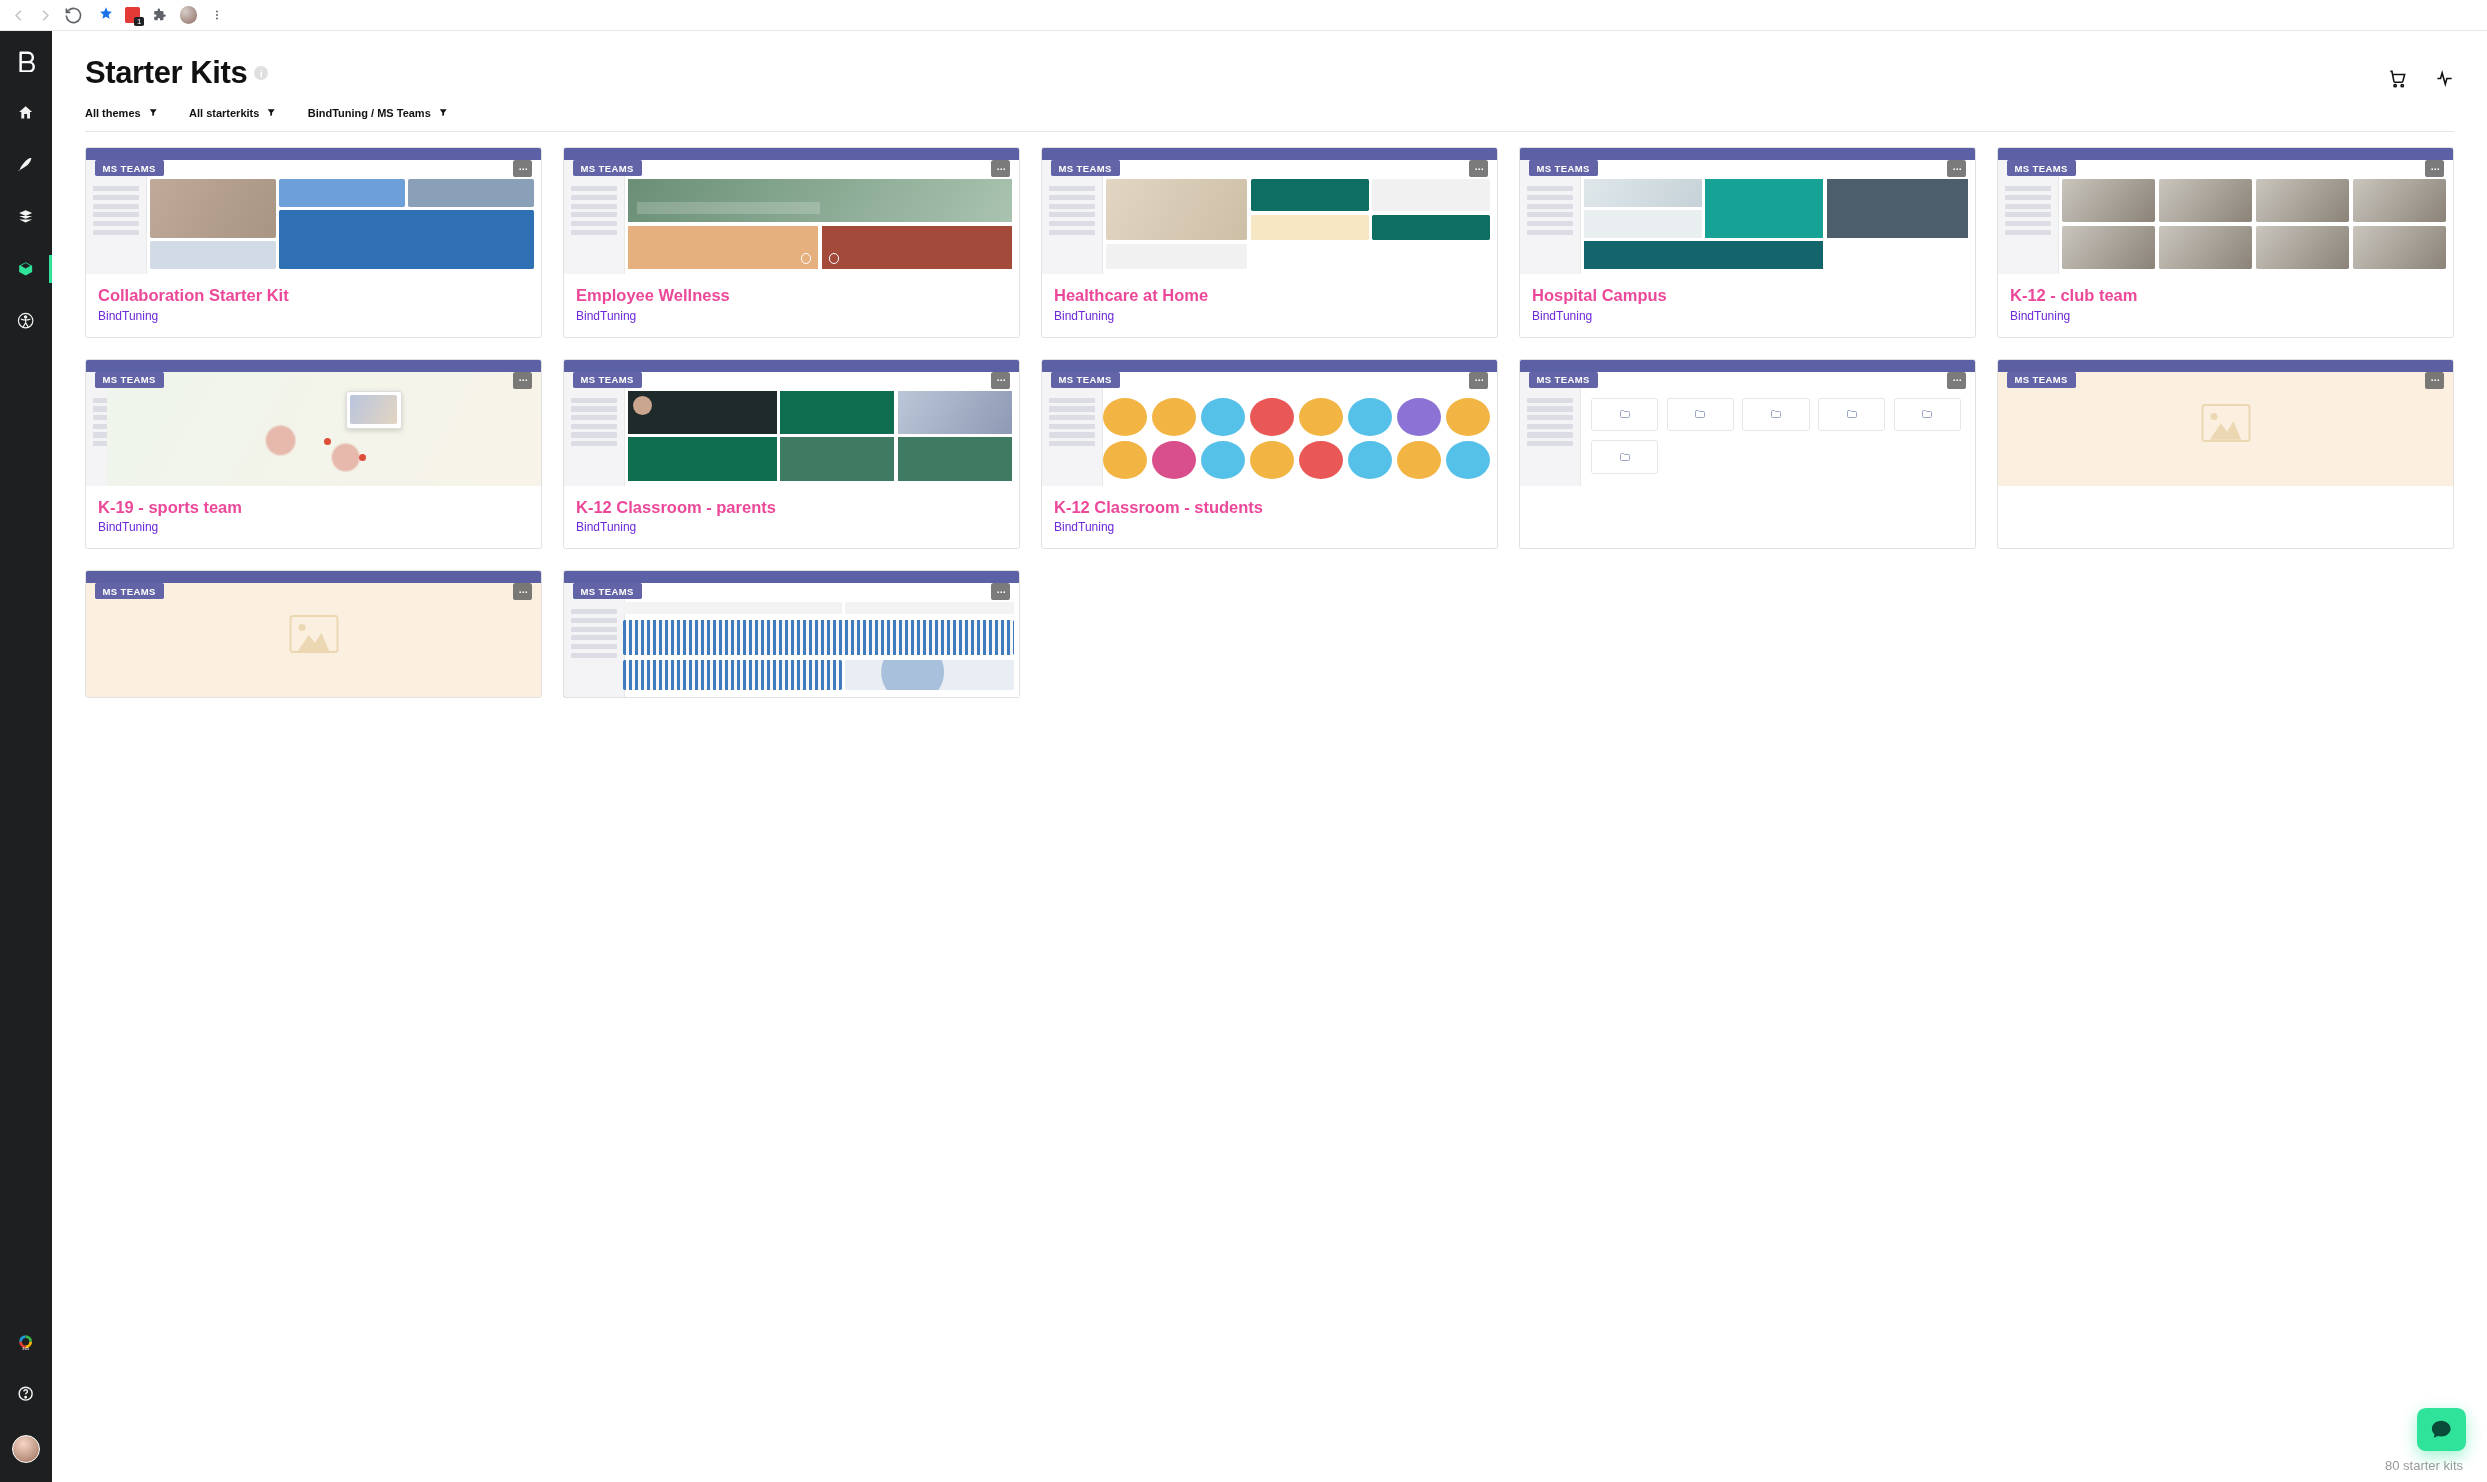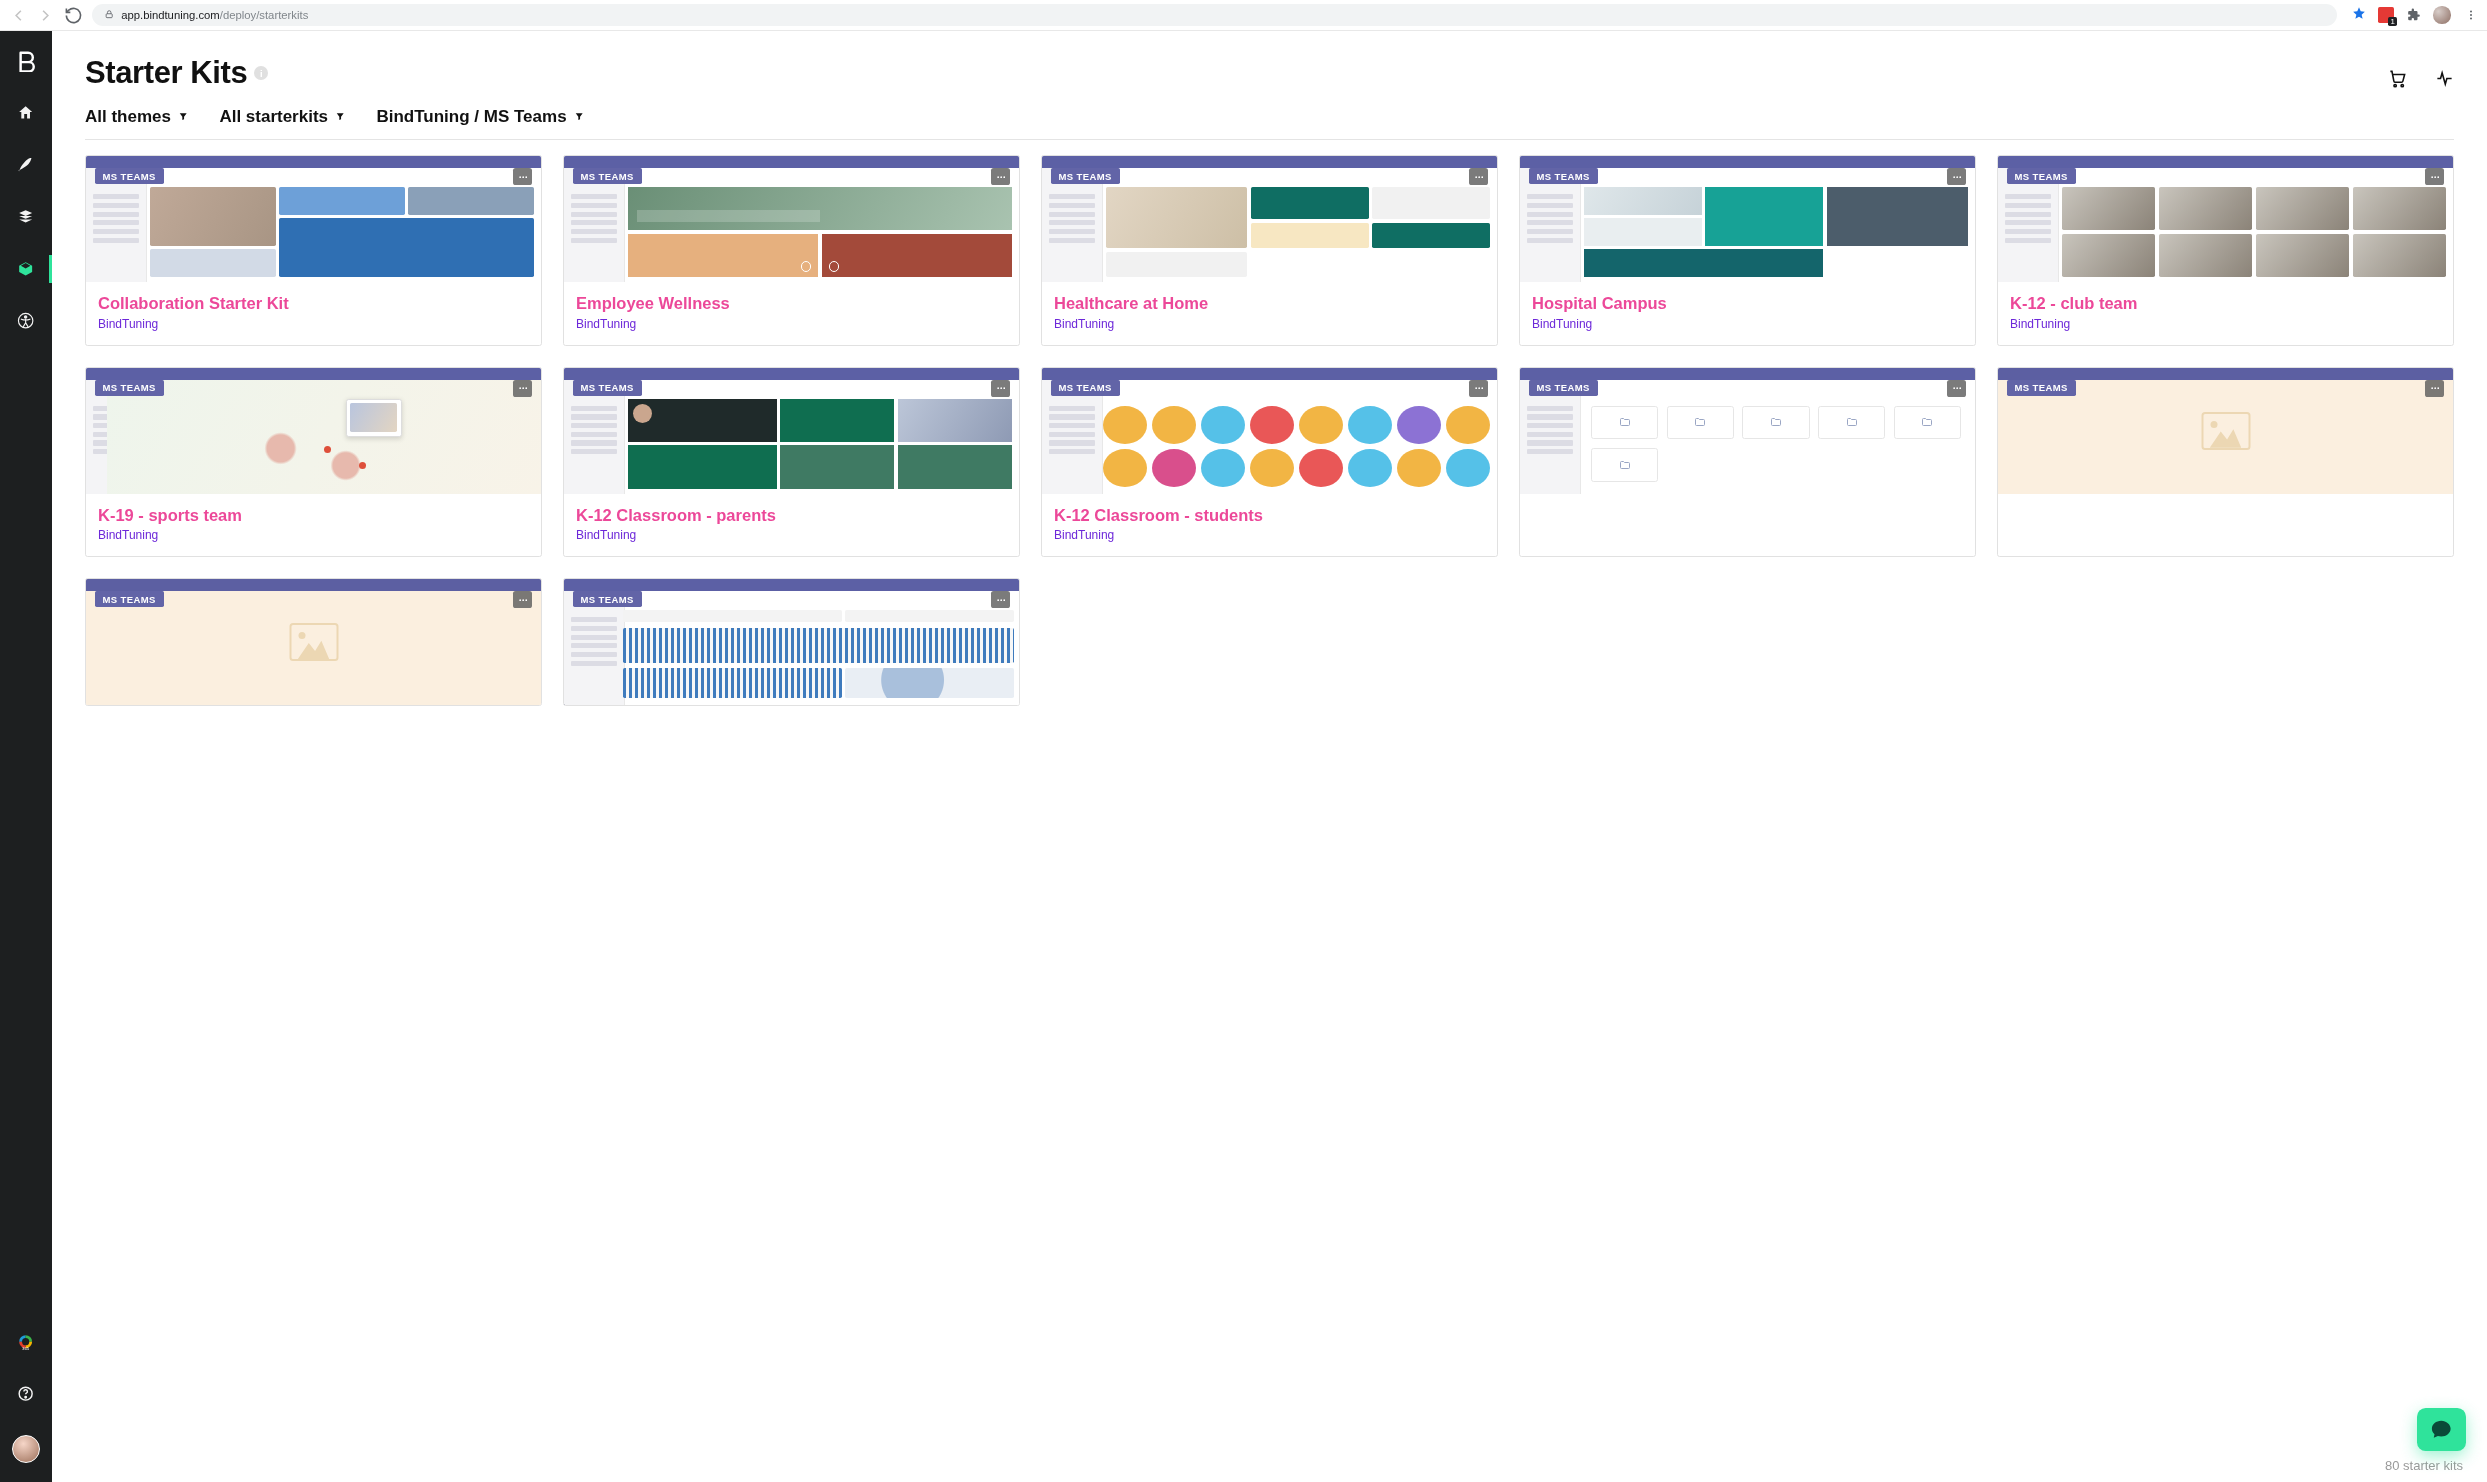--- a/index.html
+++ b/index.html
@@ -33,21 +33,21 @@
   #header{display:flex;align-items:flex-end;justify-content:space-between;margin-bottom:15.6px}
   #title{display:flex;align-items:center;gap:7px}
   #title h1{font-size:31px;font-weight:800;letter-spacing:-0.4px}
   #title .info{width:14px;height:14px;border-radius:50%;background:#e0e0e0;color:#fff;font-size:9.5px;display:flex;align-items:center;justify-content:center;font-weight:700}
   #header-icons{display:flex;align-items:center;gap:28px;color:#111}
   
   #filters{display:flex;align-items:center;gap:31px;border-bottom:0.9px solid #e4e4e4;padding-bottom:12px;margin-bottom:15.6px}
   #search-wrap{flex:1;display:flex;align-items:center;gap:12px;color:#a0a0a0}
   #search-wrap input{border:none;outline:none;font-size:14.7px;color:#333;width:100%}
   #search-wrap input::placeholder{color:#9e9e9e}
-  .filter{display:flex;align-items:center;gap:7px;font-size:17px;font-weight:600;cursor:pointer}
+  .filter{display:flex;align-items:center;gap:7px;font-size:11px;font-weight:600;cursor:pointer}
   .filter svg{width:10.4px;height:10.4px}
   
   #grid{display:grid;grid-template-columns:repeat(5,1fr);gap:21px}
   .card{border:0.9px solid #e1e1e1;border-radius:2.6px;background:#fff;cursor:pointer;overflow:hidden;display:flex;flex-direction:column}
   .thumb{height:126px;position:relative;background:#fff}
   .thumb.loading{background:#fbefdf}
   .thumb-top{position:absolute;top:0;left:0;right:0;height:12px;background:#4a4f9b;opacity:.9}
   .ms-badge{position:absolute;top:12px;left:8.7px;padding:2.6px 7.8px;background:#6264A7;color:#fff;font-size:9.5px;font-weight:700;letter-spacing:0.4px;border-radius:1.7px;z-index:3}
   .more{position:absolute;top:12px;right:8.7px;width:19px;height:17.3px;background:rgba(90,90,90,.8);border-radius:2.6px;display:flex;align-items:center;justify-content:center;color:#fff;z-index:3}
   .thumb-left{position:absolute;top:12px;left:0;width:61px;bottom:0;background:#f4f4f6;border-right:0.9px solid #e8e8e8}
@@ -148,31 +148,20 @@
   <div class="chrome-icon disabled">
     <svg viewBox="0 0 24 24" fill="none" stroke="currentColor" stroke-width="2">
         <path d="M9 6l6 6-6 6"></path>
       </svg>
   </div>
   <div class="chrome-icon">
     <svg viewBox="0 0 24 24" fill="none" stroke="currentColor" stroke-width="2">
         <path d="M3 12a9 9 0 1 0 3-6.7L3 8"></path>
         <path d="M3 3v5h5"></path>
       </svg>
-  </div>
-  <div id="url-bar">
-    <span>
-      <svg width="10.4" height="10.4" viewBox="0 0 24 24" fill="none" stroke="currentColor" stroke-width="2">
-          <rect x="5" y="11" width="14" height="9" rx="2"></rect>
-          <path d="M8 11V8a4 4 0 1 1 8 0v3"></path>
-        </svg>
-    </span>
-    <span>
-      <span class="host">app.bindtuning.com</span><span class="path">/deploy/starterkits</span>
-    </span>
   </div>
   <div id="chrome-right">
     <span style="color:#1a73e8">
       <svg width="14" height="14" viewBox="0 0 24 24" fill="currentColor">
           <path d="M12 2l2.9 6.9L22 10l-5.5 4.8L18.2 22 12 18.3 5.8 22l1.7-7.2L2 10l7.1-1.1z"></path>
         </svg>
     </span>
     <div class="ext-badge"></div>
     <span class="ext-btn">
       <svg width="14" height="14" viewBox="0 0 24 24" fill="currentColor">

